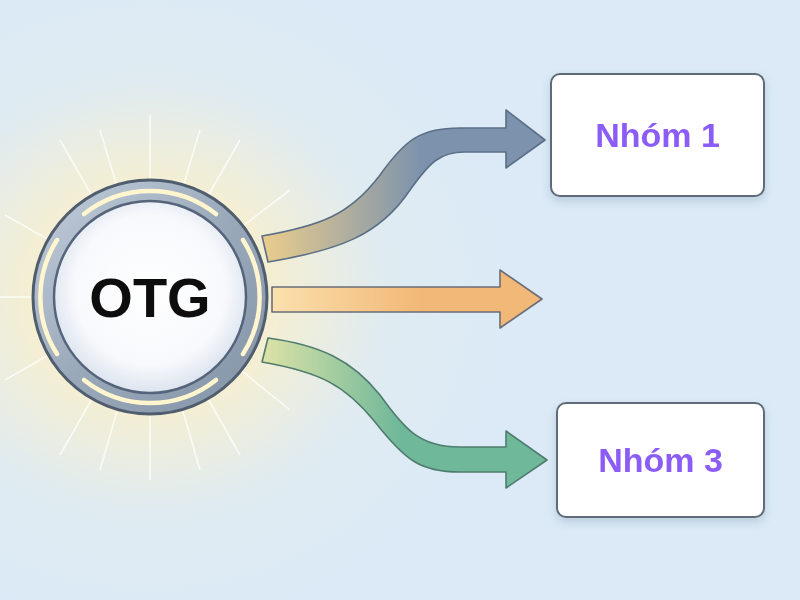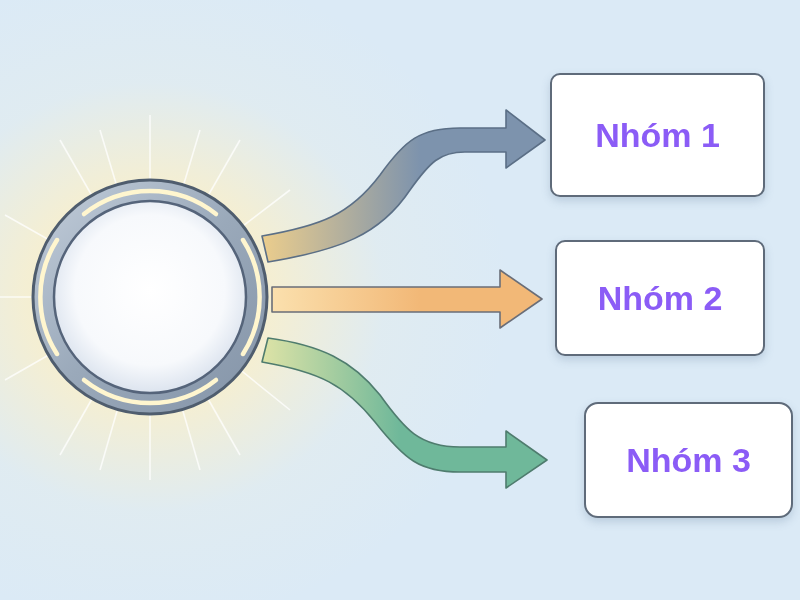--- a/index.html
+++ b/index.html
@@ -54,21 +54,21 @@
       align-items: center;
       justify-content: center;
       font-family: "Liberation Sans", sans-serif;
       font-weight: bold;
       font-size: 34px;
       color: #8b5cf6;
       box-sizing: border-box;
     }
     .box-1 { left: 550px; top: 73px;  width: 215px; height: 124px; }
     .box-2 { left: 555px; top: 240px; width: 210px; height: 116px; }
-    .box-3 { left: 584px; top: 402px; width: 209px; height: 116px; border-radius: 14px; }
+    .box-3 { left: 556px; top: 402px; width: 209px; height: 116px; }
   </style>
 </head>
 <body>
 
 <div class="stage">
   <svg class="diagram" viewBox="0 0 800 600">
     <defs>
       <linearGradient id="g1" x1="265" y1="0" x2="420" y2="0" gradientUnits="userSpaceOnUse">
         <stop offset="0" stop-color="#e9cc8d"></stop>
         <stop offset="1" stop-color="#7d93ad"></stop>
@@ -123,23 +123,21 @@
 
       <g fill="none" stroke="#fff6cf" stroke-width="4.5" stroke-linecap="round">
         <path d="M84,214 A106,106 0 0 1 216,214"></path>
         <path d="M84,380 A106,106 0 0 0 216,380"></path>
         <path d="M57,240 A106,106 0 0 0 57,354"></path>
         <path d="M243,240 A106,106 0 0 1 243,354"></path>
       </g>
     </g>
   </svg>
 
+  <div class="node-label">OTG</div>
 
   <div class="group-box box-1">
     <span>Nhóm 1</span>
-  </div>
-  <div class="group-box box-2">
-    <span>Nhóm 2</span>
   </div>
   <div class="group-box box-3">
     <span>Nhóm 3</span>
   </div>
 </div>
 
 </body></html>

